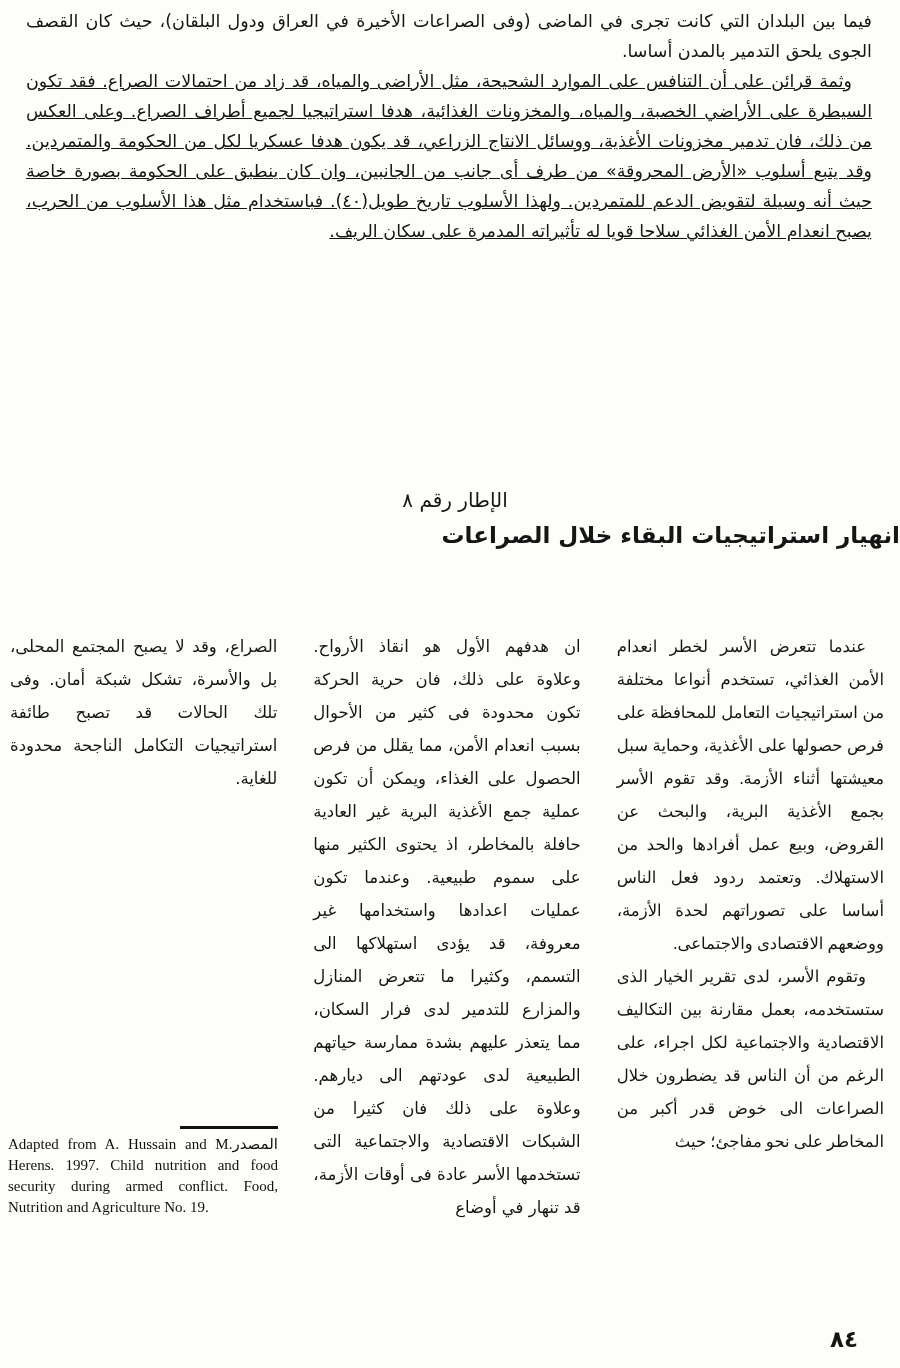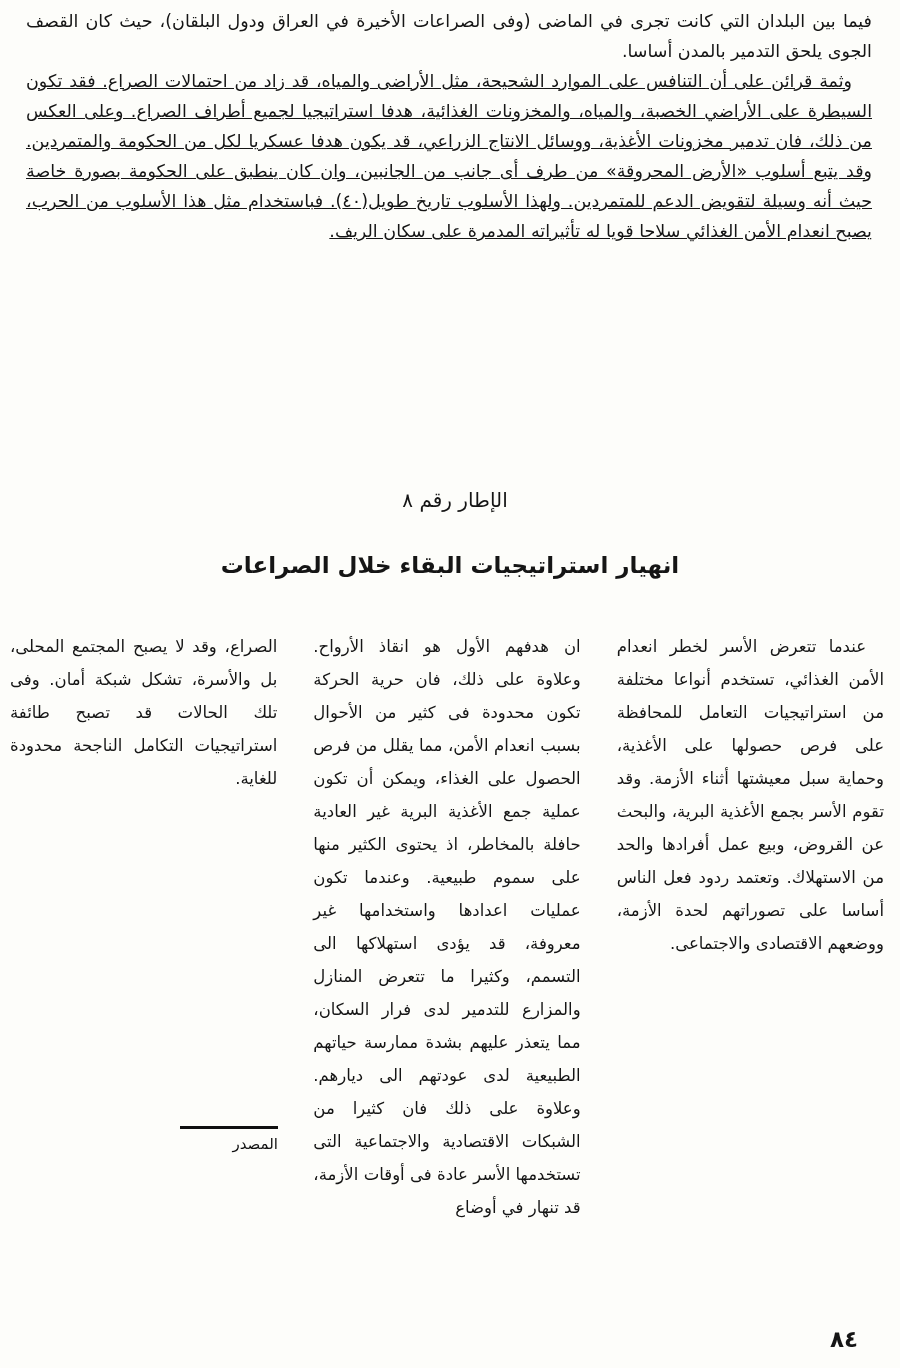--- a/index.html
+++ b/index.html
@@ -30,43 +30,42 @@
     position: absolute;
     top: 488px;
     left: 0; right: 0;
     text-align: center;
     font-size: 20px;
     letter-spacing: 1px;
     padding-left: 10px;
   }
   .box-title {
     position: absolute;
-    top: 552px;
+    top: 522px;
     left: 0; right: 0;
-    text-align: center;
     font-size: 23px;
     font-weight: bold;
   }
 
   .columns {
     position: absolute;
     top: 630px;
     right: 16px;
     left: 10px;
     display: flex;
     direction: rtl;
     gap: 36px;
   }
   .col {
     flex: 1;
     font-size: 16.5px;
     line-height: 33px;
     text-align: justify;
   }
-  .col p.indent { text-indent: 18px; }
+  .col p.indent { text-indent: 18px; font-family: Liberation Serif, serif; }
 
   .source {
     position: absolute;
     left: 8px;
     top: 1126px;
     width: 270px;
     direction: ltr;
     font-family: "Liberation Serif", serif;
     font-size: 15px;
     line-height: 21px;
@@ -106,29 +105,31 @@
     <p class="indent">وثمة قرائن على أن التنافس على الموارد الشحيحة، مثل الأراضى والمياه، قد زاد من احتمالات الصراع. فقد تكون السيطرة على الأراضي الخصبة، والمياه، والمخزونات الغذائية، هدفا استراتيجيا لجميع أطراف الصراع. وعلى العكس من ذلك، فان تدمير مخزونات الأغذية، ووسائل الانتاج الزراعي، قد يكون هدفا عسكريا لكل من الحكومة والمتمردين. وقد يتبع أسلوب «الأرض المحروقة» من طرف أى جانب من الجانبين، وان كان ينطبق على الحكومة بصورة خاصة حيث أنه وسيلة لتقويض الدعم للمتمردين. ولهذا الأسلوب تاريخ طويل(٤٠). فباستخدام مثل هذا الأسلوب من الحرب، يصبح انعدام الأمن الغذائي سلاحا قويا له تأثيراته المدمرة على سكان الريف.</p>
   </div>
 
   <div class="box-kicker arabic">الإطار رقم ٨</div>
 
   <div class="box-title arabic">انهيار استراتيجيات البقاء خلال الصراعات</div>
 
   <div class="columns">
     <div class="col arabic">
       <p class="indent">عندما تتعرض الأسر لخطر انعدام الأمن الغذائي، تستخدم أنواعا مختلفة من استراتيجيات التعامل للمحافظة على فرص حصولها على الأغذية، وحماية سبل معيشتها أثناء الأزمة. وقد تقوم الأسر بجمع الأغذية البرية، والبحث عن القروض، وبيع عمل أفرادها والحد من الاستهلاك. وتعتمد ردود فعل الناس أساسا على تصوراتهم لحدة الأزمة، ووضعهم الاقتصادى والاجتماعى.</p>
+      <p class="indent">وتقوم الأسر، لدى تقرير الخيار الذى ستستخدمه، بعمل مقارنة بين التكاليف الاقتصادية والاجتماعية لكل اجراء، على الرغم من أن الناس قد يضطرون خلال الصراعات الى خوض قدر أكبر من المخاطر على نحو مفاجئ؛ حيث</p>
     </div>
     <div class="col arabic">
       <p>ان هدفهم الأول هو انقاذ الأرواح. وعلاوة على ذلك، فان حرية الحركة تكون محدودة فى كثير من الأحوال بسبب انعدام الأمن، مما يقلل من فرص الحصول على الغذاء، ويمكن أن تكون عملية جمع الأغذية البرية غير العادية حافلة بالمخاطر، اذ يحتوى الكثير منها على سموم طبيعية. وعندما تكون عمليات اعدادها واستخدامها غير معروفة، قد يؤدى استهلاكها الى التسمم، وكثيرا ما تتعرض المنازل والمزارع للتدمير لدى فرار السكان، مما يتعذر عليهم بشدة ممارسة حياتهم الطبيعية لدى عودتهم الى ديارهم. وعلاوة على ذلك فان كثيرا من الشبكات الاقتصادية والاجتماعية التى تستخدمها الأسر عادة فى أوقات الأزمة، قد تنهار في أوضاع</p>
     </div>
     <div class="col arabic">
       <p>الصراع، وقد لا يصبح المجتمع المحلى، بل والأسرة، تشكل شبكة أمان. وفى تلك الحالات قد تصبح طائفة استراتيجيات التكامل الناجحة محدودة للغاية.</p>
     </div>
   </div>
 
   <div class="source">
     <div class="source-rule"></div>
     <span class="source-label">المصدر</span>
+    <span>Adapted from A. Hussain and M. Herens. 1997. Child nutrition and food security during armed conflict. Food, Nutrition and Agriculture No. 19.</span>
   </div>
 
   <div class="page-number">٨٤</div>
 
 </div>
 
 </body></html>

